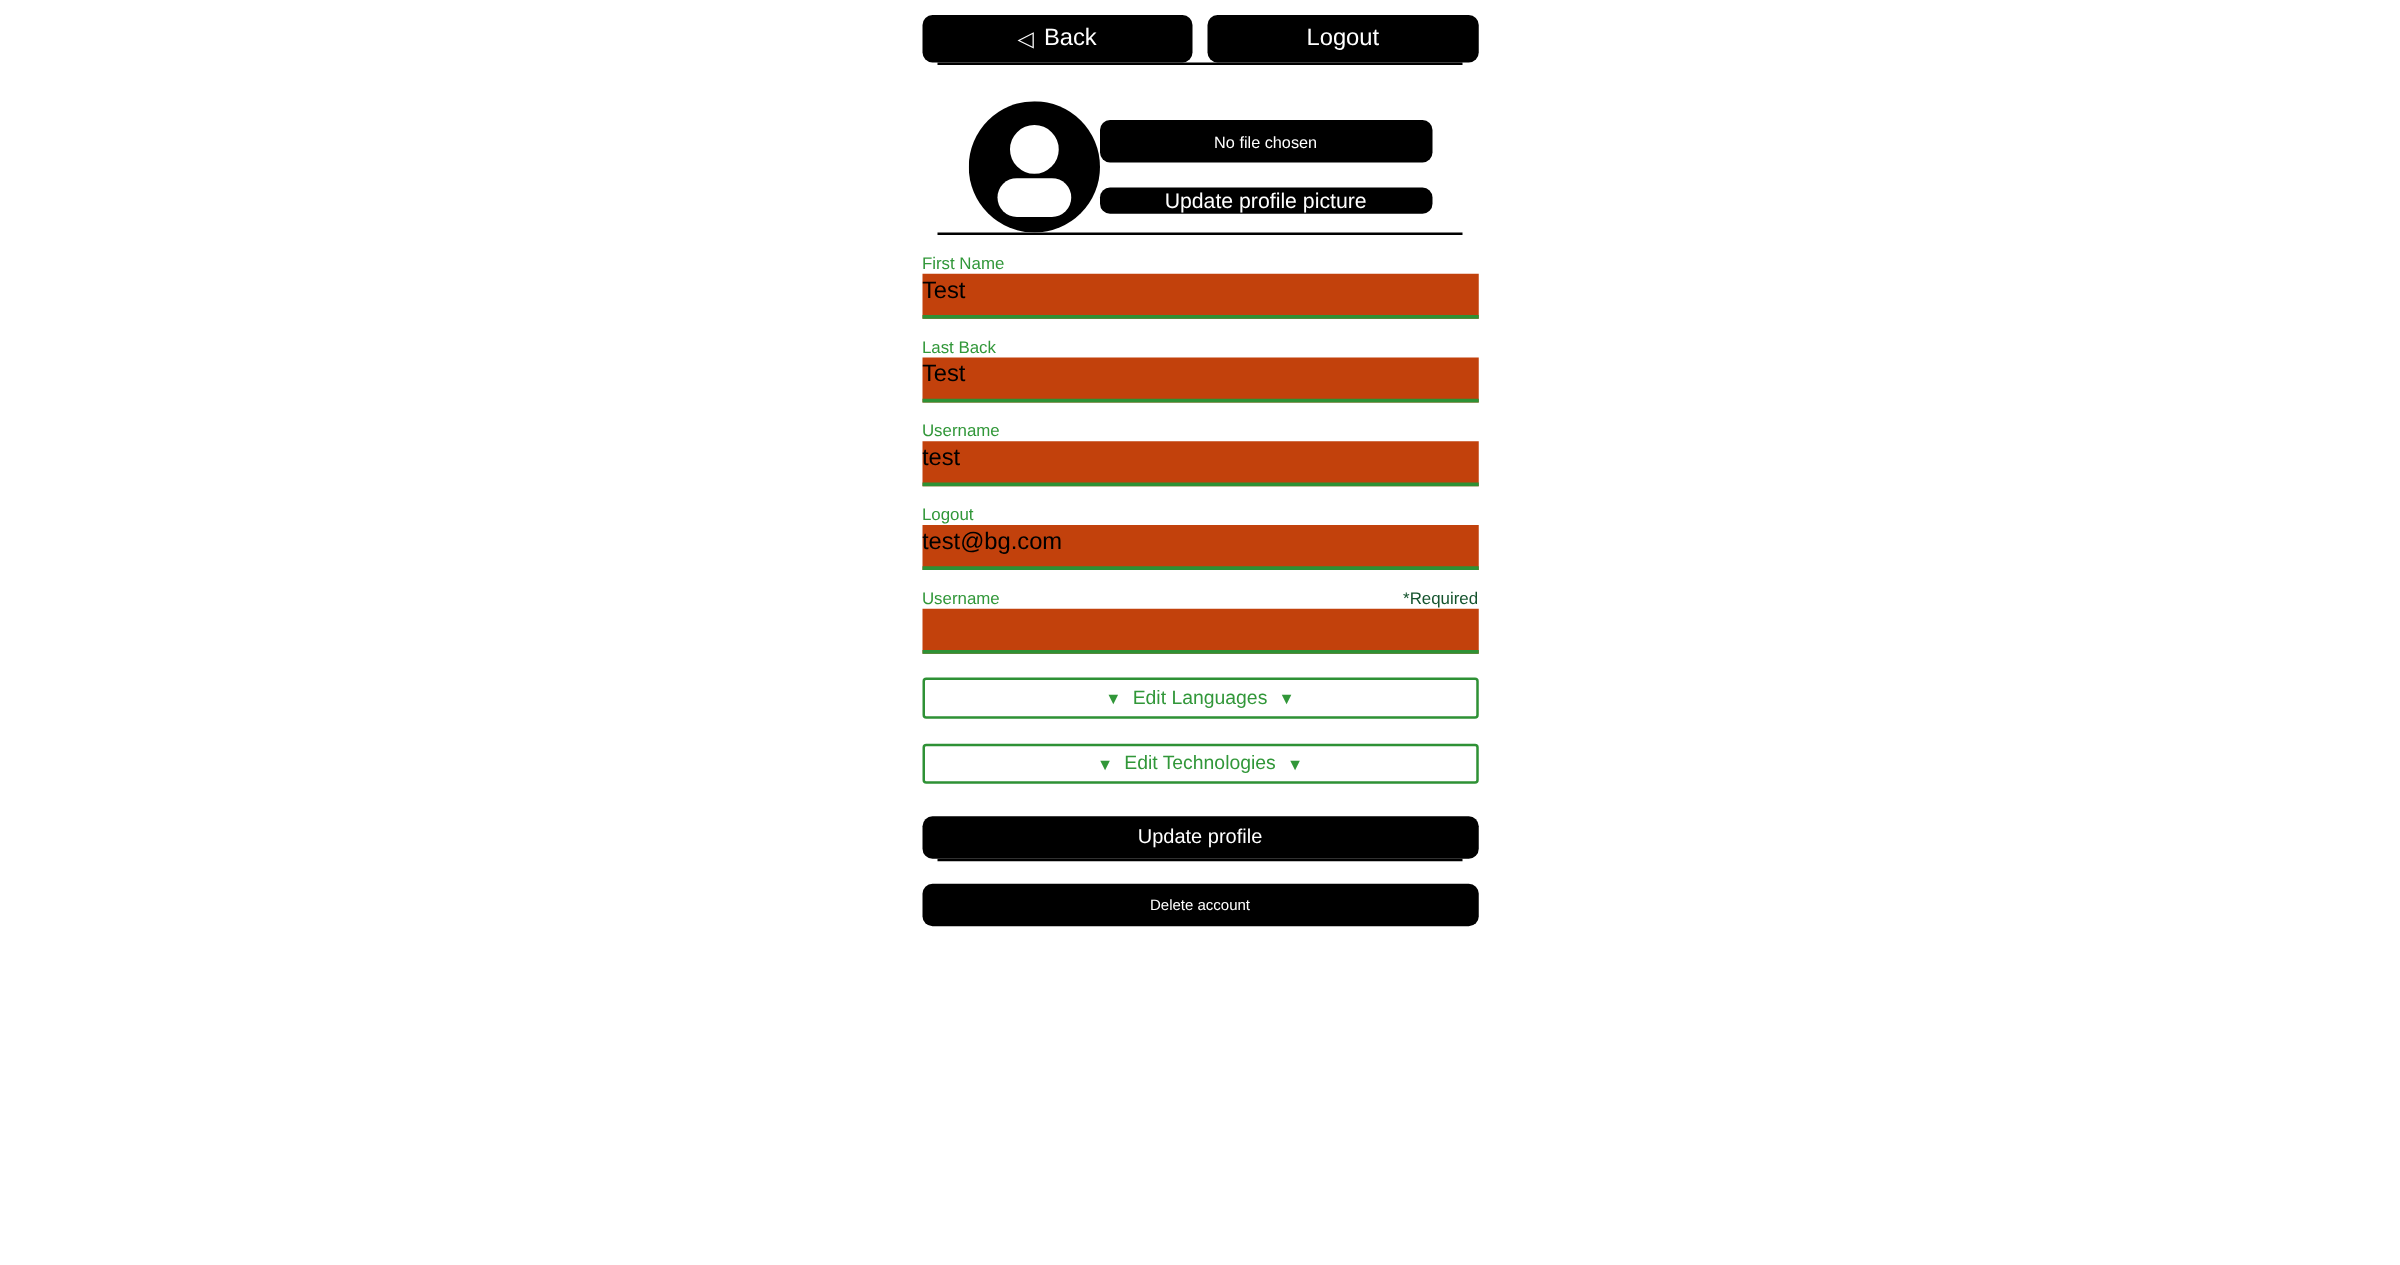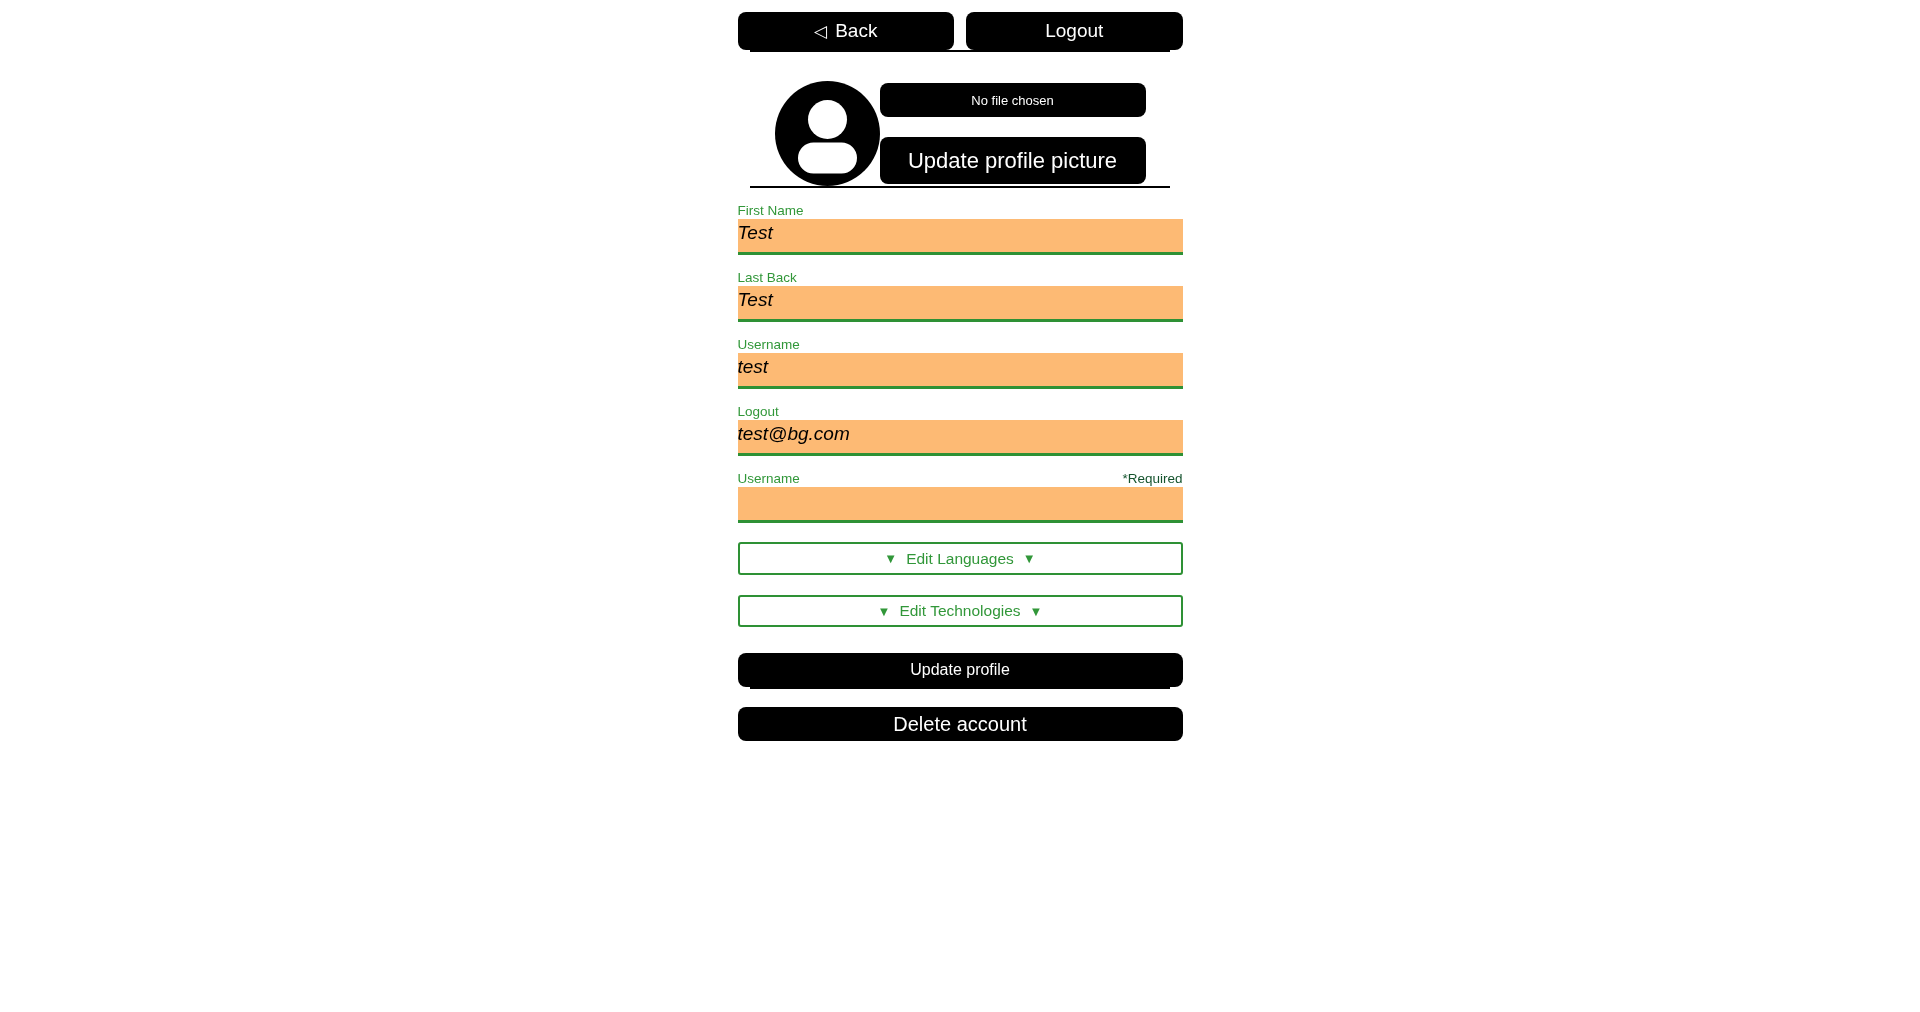--- a/index.html
+++ b/index.html
@@ -63,21 +63,21 @@
     height: 105px;
   }
   .avatar { width: 105px; height: 105px; display: block; }
   .pic-buttons {
     width: 266px;
     display: flex;
     flex-direction: column;
     gap: 20px;
   }
   .file-btn   { height: 34px; font-size: 13px; }
-  .update-pic-btn { height: 47px; font-size: 22px; }
+  .update-pic-btn { height: 21px; font-size: 17px; }
   
   .field { margin-top: 15px; }
   .label-row {
     display: flex;
     justify-content: space-between;
     align-items: flex-end;
     color: #319739;
     font-size: 13.5px;
     line-height: 16px;
   }
@@ -88,24 +88,23 @@
   .field input {
     display: block;
     width: 100%;
     border: 0;
     border-bottom: 3px solid #2e9135;
     padding: 3px 0 8px;
     font-size: 19px;
     line-height: 22px;
     color: #000000;
     font-family: inherit;
-    background: #fdba74;
+    background: #c2410c;
     outline: none;
     border-radius: 0;
-    font-style: italic;
   }
   
   .outline-btn {
     width: 100%;
     background: #ffffff;
     border: 2px solid #2e9135;
     border-radius: 3px;
     color: #319739;
     font-size: 15.5px;
     font-family: inherit;
@@ -113,21 +112,21 @@
     align-items: center;
     justify-content: center;
     gap: 9px;
     cursor: pointer;
   }
   .outline-btn .chevron { font-size: 13px; line-height: 1; }
   .edit-languages    { margin-top: 19px; height: 33px; }
   .edit-technologies { margin-top: 20px; height: 32px; }
   
   .update-profile { width: 100%; margin-top: 26px; height: 34px; font-size: 16px; }
-  .delete-account { width: 100%; margin-top: 18px; height: 34px; font-size: 20px; }
+  .delete-account { width: 100%; margin-top: 18px; height: 34px; font-size: 12px; }
 </style>
 </head>
 <body>
 
 <div class="container">
 
   <div class="header-row">
     <button class="btn-black">
       <span class="back-icon">◁</span>
       <span>Back</span>

